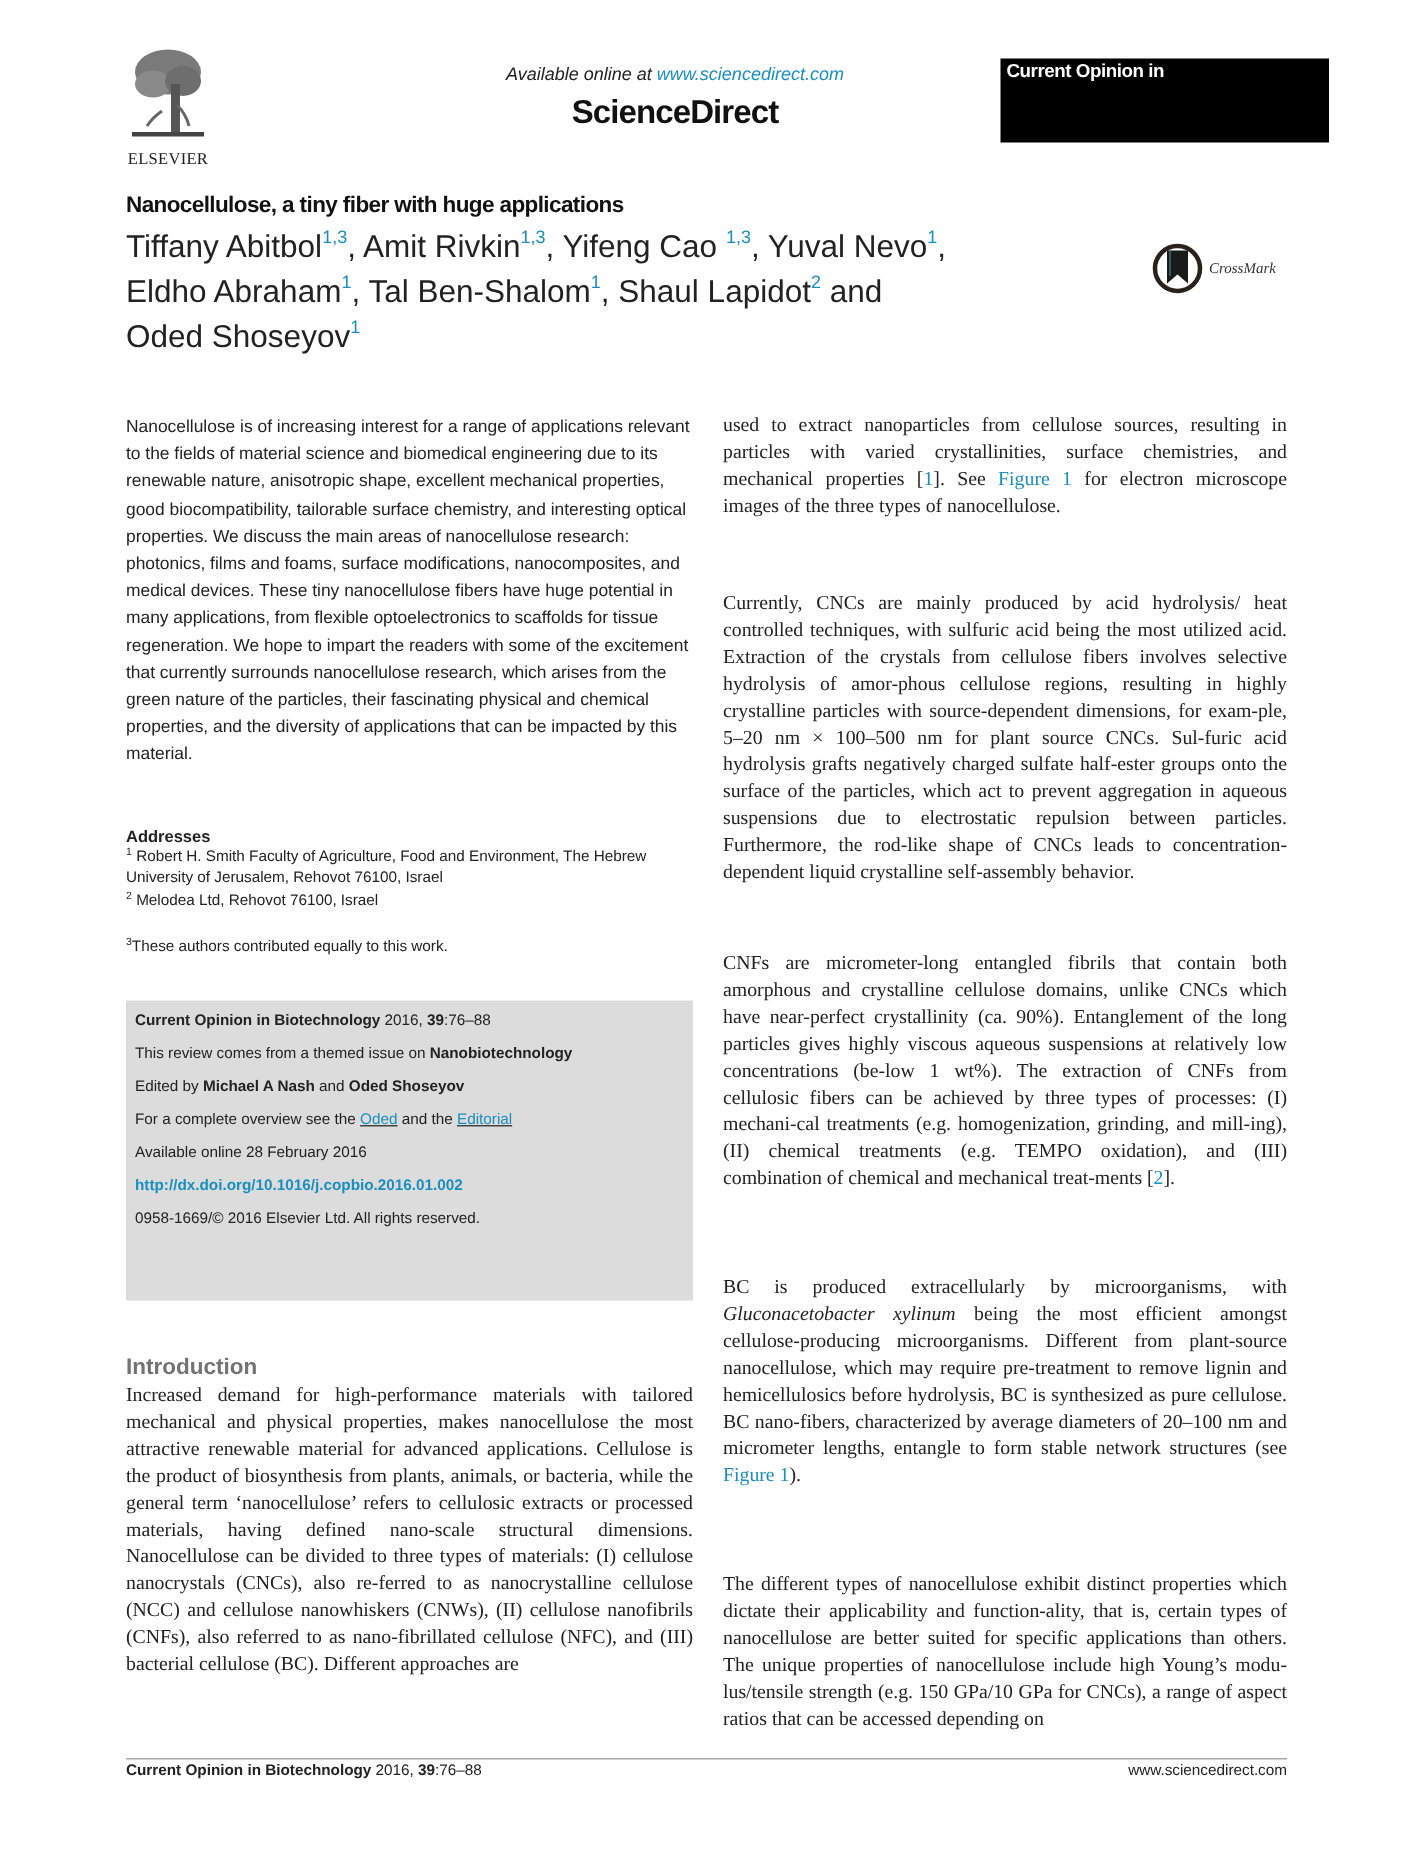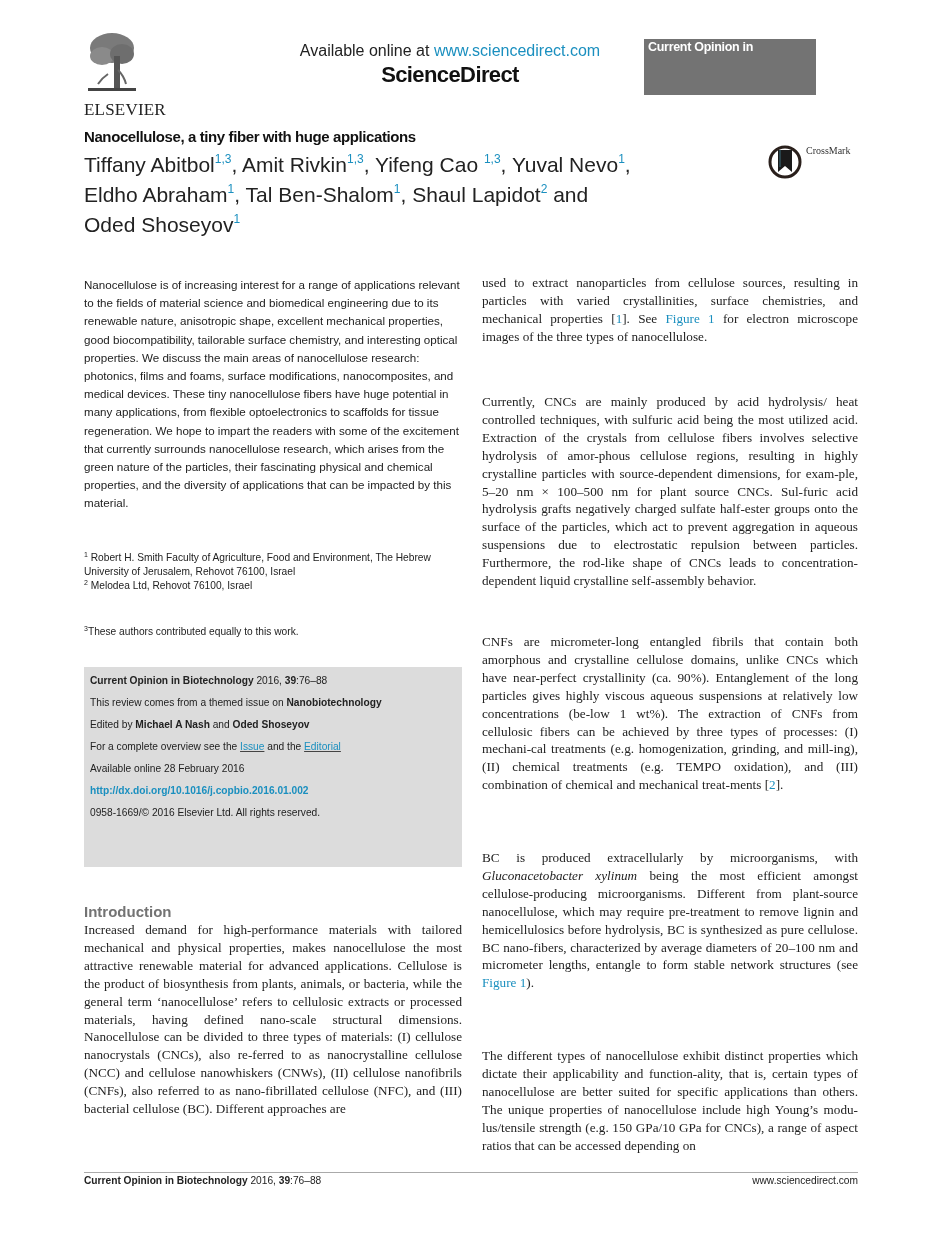--- a/index.html
+++ b/index.html
@@ -4,32 +4,32 @@
 <style>
   html, body { margin: 0; padding: 0; background: #ffffff; }
   body { width: 952px; height: 1234px; position: relative; overflow: hidden; color: #1a1a1a; }
   .sans { font-family: "Liberation Sans", sans-serif; }
   .serif { font-family: "Liberation Serif", serif; }
   a, .link { color: #1a8fbf; text-decoration: none; }
 
   
   .elsevier-logo { position: absolute; left: 84px; top: 20px; width: 56px; height: 100px; }
   .elsevier-tree { position: absolute; left: 4px; top: 10px; width: 48px; height: 64px; }
-  .elsevier-word { position: absolute; left: 0; top: 80px; width: 56px; text-align: center; font-family: "Liberation Serif", serif; font-size: 17px; letter-spacing: 0.2px; color: #222; }
-  .available { position: absolute; left: 240px; top: 42px; width: 420px; text-align: center; font-size: 16px; color: #222; }
+  .elsevier-word { position: absolute; left: 0; top: 80px; width: 56px; text-align: center; font-family: "Liberation Serif", serif; font-size: 11px; letter-spacing: 0.2px; color: #222; }
+  .available { position: absolute; left: 240px; top: 42px; width: 420px; text-align: center; font-size: 12px; color: #222; font-style: italic; }
   .sd-brand { position: absolute; left: 240px; top: 62px; width: 420px; text-align: center; font-size: 22px; font-weight: bold; letter-spacing: -0.6px; color: #111; }
-  .journal-badge { position: absolute; left: 644px; top: 39px; width: 172px; height: 56px; background: #737373; color: #fff; }
+  .journal-badge { position: absolute; left: 667px; top: 39px; width: 219px; height: 56px; background: #000000; color: #fff; }
   .journal-badge .small { position: absolute; left: 4px; top: 1px; font-size: 12.5px; font-weight: bold; letter-spacing: -0.3px; }
   .journal-badge .big { position: absolute; left: 3px; top: 14px; font-size: 34px; letter-spacing: -0.8px; line-height: 40px; }
 
   
   .title { position: absolute; left: 84px; top: 128px; font-size: 15px; font-weight: bold; letter-spacing: -0.4px; color: #111; }
   .authors { position: absolute; left: 84px; top: 150px; width: 660px; font-size: 21px; line-height: 30px; color: #222; }
   .authors sup { font-size: 12px; color: #1a8fbf; vertical-align: 9px; line-height: 0; }
-  .crossmark { position: absolute; left: 768px; top: 145px; display: flex; align-items: flex-start; gap: 4px; }
+  .crossmark { position: absolute; left: 768px; top: 162px; display: flex; align-items: center; gap: 4px; font-style: italic; }
   .crossmark-text { font-family: "Liberation Serif", serif; font-size: 10px; color: #333; }
 
   
   .abstract { position: absolute; left: 84px; top: 276px; width: 380px; font-size: 11.6px; line-height: 18.2px; color: #222; }
   .addresses { position: absolute; left: 84px; top: 551px; width: 380px; font-size: 10.2px; line-height: 14.2px; color: #222; }
   .addresses .hd { font-weight: bold; font-size: 11px; }
   .addresses sup { font-size: 7px; vertical-align: 4px; line-height: 0; }
   .corr { position: absolute; left: 84px; top: 625px; width: 380px; font-size: 10.2px; line-height: 14.2px; color: #222; }
   .corr sup { font-size: 7px; vertical-align: 4px; line-height: 0; }
 
@@ -90,33 +90,34 @@
     <circle cx="17" cy="17" r="15" fill="#ffffff" stroke="#2a201c" stroke-width="3"></circle>
     <path d="M10 5 L24 5 L24 27 L17 21 L10 27 Z" fill="#1a1a1a"></path>
     <path d="M12 5 L12 22" stroke="#3b6d7a" stroke-width="1"></path>
   </svg>
   <span class="crossmark-text">CrossMark</span>
 </div>
 
 <div class="abstract sans">Nanocellulose is of increasing interest for a range of applications relevant to the fields of material science and biomedical engineering due to its renewable nature, anisotropic shape, excellent mechanical properties, good biocompatibility, tailorable surface chemistry, and interesting optical properties. We discuss the main areas of nanocellulose research: photonics, films and foams, surface modifications, nanocomposites, and medical devices. These tiny nanocellulose fibers have huge potential in many applications, from flexible optoelectronics to scaffolds for tissue regeneration. We hope to impart the readers with some of the excitement that currently surrounds nanocellulose research, which arises from the green nature of the particles, their fascinating physical and chemical properties, and the diversity of applications that can be impacted by this material.</div>
 
 <div class="addresses sans">
+  <div class="hd">Addresses</div>
   <div><sup>1</sup> <span>Robert H. Smith Faculty of Agriculture, Food and Environment, The Hebrew University of Jerusalem, Rehovot 76100, Israel</span></div>
   <div><sup>2</sup> <span>Melodea Ltd, Rehovot 76100, Israel</span></div>
 </div>
 
 <div class="corr sans">
   <div><sup>3</sup><span>These authors contributed equally to this work.</span></div>
 </div>
 
 <div class="infobox sans">
   <div class="row" style="top:8px"><b>Current Opinion in Biotechnology</b><span> 2016, </span><b>39</b><span>:76–88</span></div>
   <div class="row" style="top:30px"><span>This review comes from a themed issue on </span><b>Nanobiotechnology</b></div>
   <div class="row" style="top:52px"><span>Edited by </span><b>Michael A Nash</b><span> and </span><b>Oded Shoseyov</b></div>
-  <div class="row" style="top:74px"><span>For a complete overview see the </span><u class="link">Issue</u><span> and the </span><u class="link">Editorial</u></div>
+  <div class="row" style="top:74px"><span>For a complete overview see the </span><u class="link">Oded</u><span> and the </span><u class="link">Editorial</u></div>
   <div class="row" style="top:96px">Available online 28 February 2016</div>
   <div class="row doi" style="top:118px">http://dx.doi.org/10.1016/j.copbio.2016.01.002</div>
   <div class="row" style="top:140px">0958-1669/© 2016 Elsevier Ltd. All rights reserved.</div>
 </div>
 
 <div class="intro-head sans">Introduction</div>
 <div class="intro-body serif">Increased demand for high-performance materials with tailored mechanical and physical properties, makes nanocellulose the most attractive renewable material for advanced applications. Cellulose is the product of biosynthesis from plants, animals, or bacteria, while the general term ‘nanocellulose’ refers to cellulosic extracts or processed materials, having defined nano-scale structural dimensions. Nanocellulose can be divided to three types of materials: (I) cellulose nanocrystals (CNCs), also re-ferred to as nanocrystalline cellulose (NCC) and cellulose nanowhiskers (CNWs), (II) cellulose nanofibrils (CNFs), also referred to as nano-fibrillated cellulose (NFC), and (III) bacterial cellulose (BC). Different approaches are</div>
 
 <div class="rcol serif p1"><span>used to extract nanoparticles from cellulose sources, resulting in particles with varied crystallinities, surface chemistries, and mechanical properties [</span><a class="link">1</a><span>]. See </span><a class="link">Figure 1</a><span> for electron microscope images of the three types of nanocellulose.</span></div>
 

